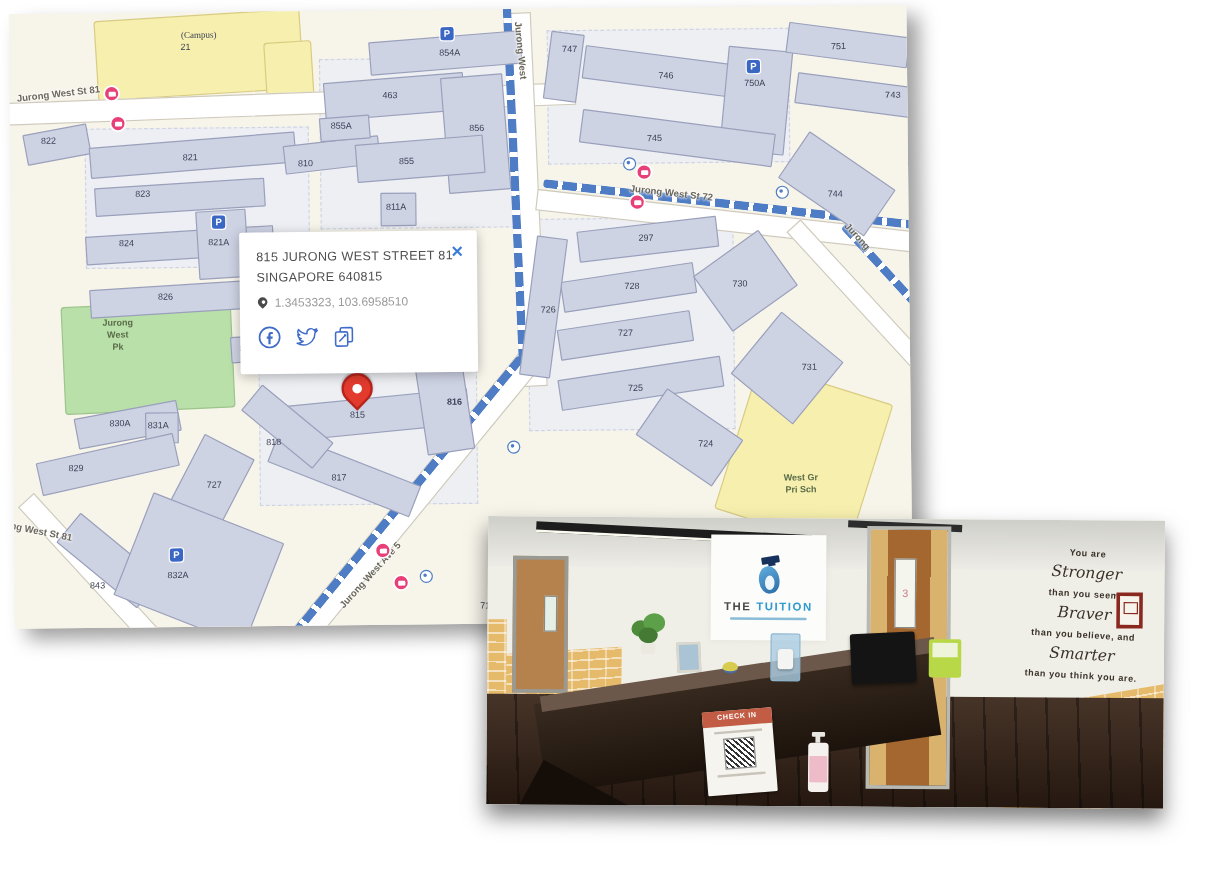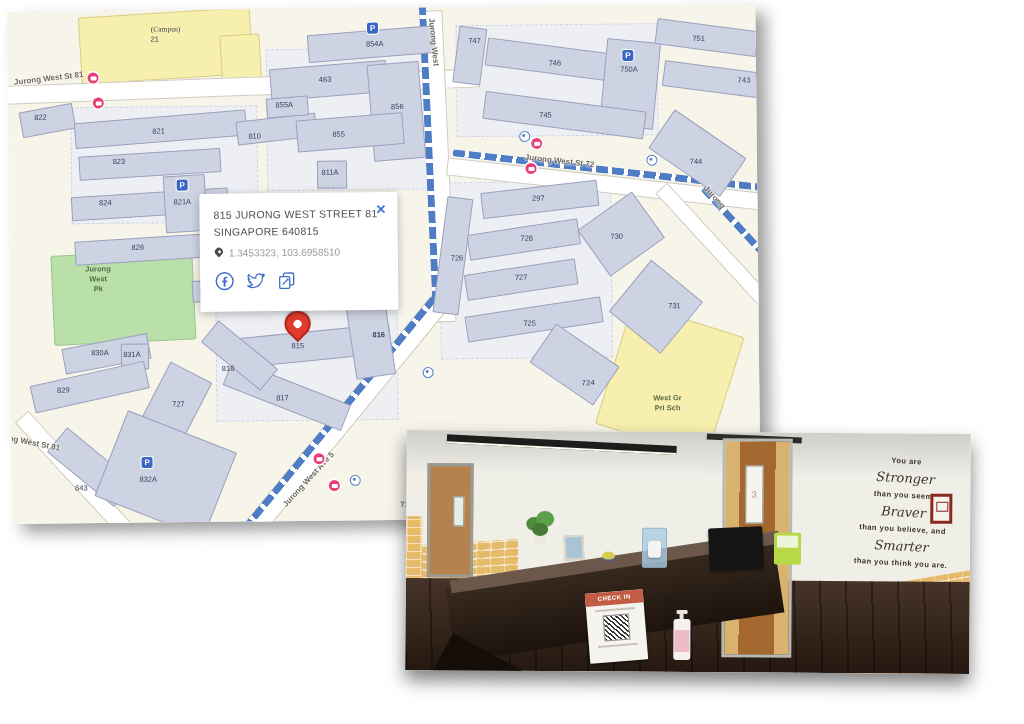--- a/index.html
+++ b/index.html
@@ -227,21 +227,21 @@
         <div class="bl" style="left: 736px; top: 77px; font-family: Liberation Mono, monospace;">743</div>
         <div class="bl" style="left: 537px; top: 109px;">745</div>
         <div class="bl" style="left: 687px; top: 157px;">744</div>
         <div class="bl" style="left: 529px; top: 192px;">297</div>
         <div class="bl" style="left: 517px; top: 232px;">728</div>
         <div class="bl" style="left: 447px; top: 251px;">726</div>
         <div class="bl" style="left: 607px; top: 231px;">730</div>
         <div class="bl" style="left: 511px; top: 271px;">727</div>
         <div class="bl" style="left: 664px; top: 301px;">731</div>
         <div class="bl" style="left: 519px; top: 317px;">725</div>
-        <div class="bl" style="left: 577px; top: 378px; font-family: Liberation Mono, monospace;">724</div>
+        <div class="bl" style="left: 577px; top: 364px;">724</div>
         <div class="bl" style="left: 394px; top: 497px;">716</div>
         <div class="bl" style="left: 158px; top: 19px; font-family: Liberation Serif, serif;">(Campus)</div>
         <div class="bl" style="left: 147px; top: 29px;">21</div>
         <div class="rl" style="left: 6px; top: 66px; transform: rotate(-6deg);">Jurong West St 81</div>
         <div class="rl" style="left: 424px; top: 6px; transform: rotate(85deg);">Jurong West</div>
         <div class="rl" style="left: 516px; top: 146px; transform: rotate(7deg);">Jurong West St 72</div>
         <div class="rl" style="left: 272px; top: 492px; transform: rotate(-47deg);">Jurong West Ave 5</div>
         <div class="rl" style="left: -20px; top: 418px; transform: rotate(12deg);">Jurong West St 81</div>
         <div class="rl" style="left: 696px; top: 178px; transform: rotate(48deg);">Jurong</div>
         <div class="al" style="left: 88px; top: 268px;">Jurong
@@ -328,20 +328,32 @@
 
     <div class="door-left">
       <div class="win"></div>
     </div>
 
     <div class="door-right">
       <div class="win">3</div>
       <div class="handle"></div>
     </div>
 
+    <div class="logo-panel">
+      <div class="owl">
+        <div class="cap"></div>
+          <div class="body"></div>
+          <div class="belly"></div>
+      </div>
+      <div class="brand">
+        <span class="t1">THE</span>
+        <span class="t2">TUITION</span>
+      </div>
+      <div class="tagline"></div>
+    </div>
 
     <div class="quote" id="quoteBox">
         <div class="q-print">You are</div>
         <div class="q-script">Stronger</div>
         <div class="q-print">than you seem,</div>
         <div class="q-script">Braver</div>
         <div class="q-print">than you believe, and</div>
         <div class="q-script">Smarter</div>
         <div class="q-print">than you think you are.</div>
       </div>

